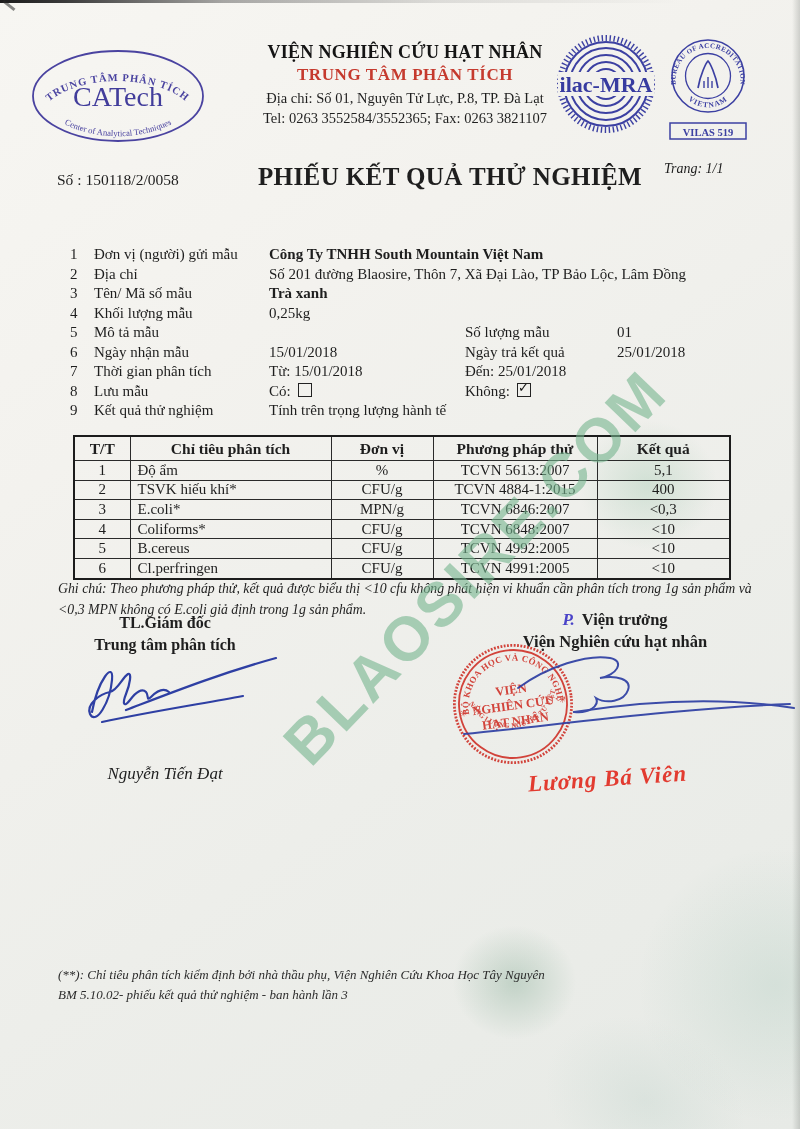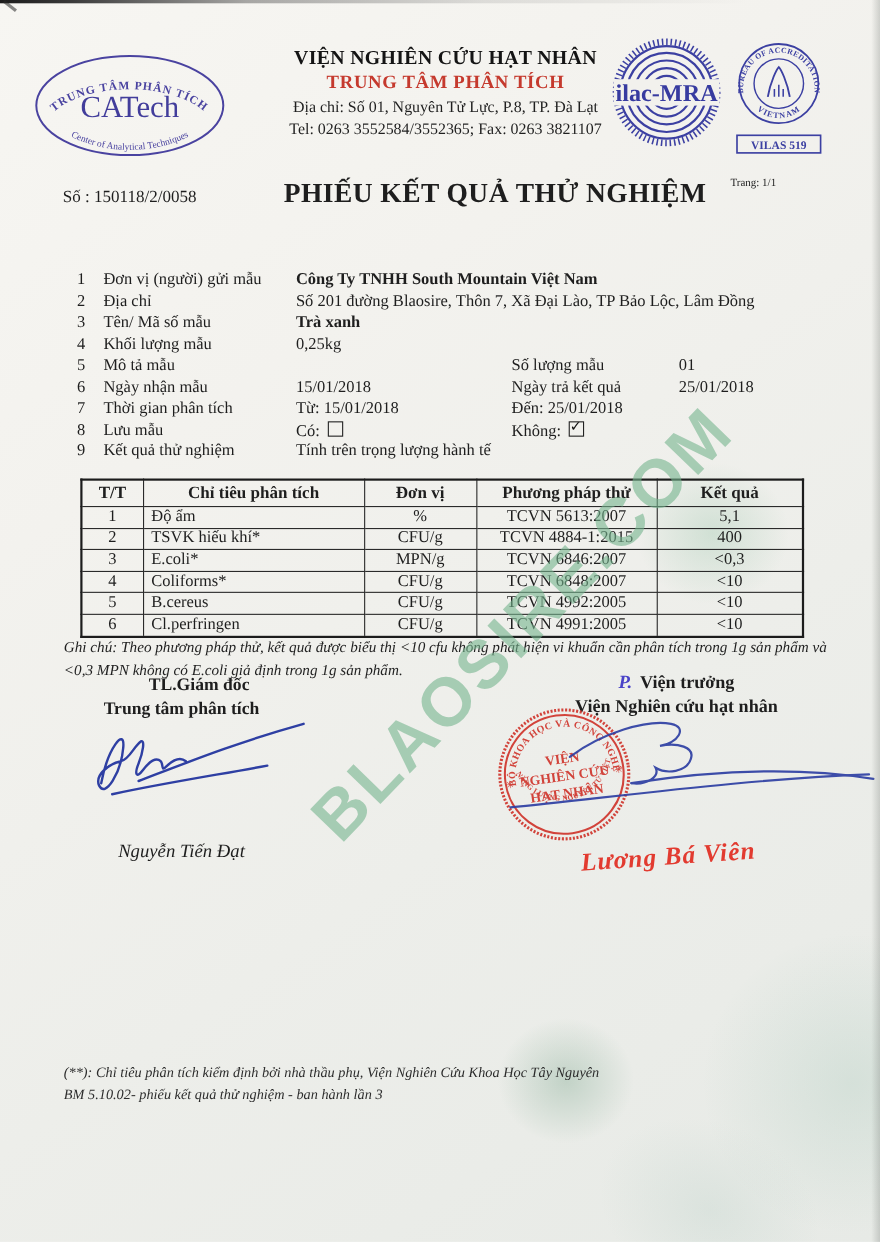--- a/index.html
+++ b/index.html
@@ -33,21 +33,21 @@
   .hdr-addr{font-size:14.5px;color:#1f1f1f;margin-top:5px;}
   .hdr-tel{font-size:14.5px;color:#1f1f1f;margin-top:3px;}
   svg text{font-family:"Liberation Serif","DejaVu Serif",serif;}
   .logo-catech{position:absolute;left:30px;top:48px;z-index:10;}
   .logo-ilac{position:absolute;left:556px;top:34px;z-index:10;}
   .logo-boa{position:absolute;left:665px;top:36px;z-index:10;}
 
   
   .doc-number{position:absolute;left:57px;top:171px;font-size:15.5px;z-index:10;}
   .doc-title{position:absolute;left:240px;top:163px;width:420px;text-align:center;font-size:25px;font-weight:bold;letter-spacing:.4px;z-index:10;}
-  .doc-page{position:absolute;left:664px;top:161px;font-size:10px;z-index:10;}
+  .doc-page{position:absolute;left:664px;top:161px;font-size:14px;z-index:10;font-style:italic;}
 
   
   .info{position:absolute;left:0;top:246px;width:800px;z-index:10;font-size:15px;}
   .irow{position:relative;height:19.5px;}
   .irow .n{position:absolute;left:70px;width:16px;text-align:left;}
   .irow .lab{position:absolute;left:94px;white-space:nowrap;}
   .irow .val{position:absolute;left:269px;white-space:nowrap;}
   .irow .lab2{position:absolute;left:465px;white-space:nowrap;}
   .irow .val2{position:absolute;left:617px;white-space:nowrap;}
   .bold{font-weight:bold;}
@@ -58,21 +58,21 @@
   .rtable{position:absolute;left:73px;top:435px;z-index:10;border-collapse:collapse;table-layout:fixed;width:656px;}
   .rtable th,.rtable td{border:1.2px solid #2a2a2a;font-size:15px;text-align:center;padding:0;height:18.6px;overflow:hidden;white-space:nowrap;}
   .rtable th{font-weight:bold;height:23px;font-size:15.5px;}
   .rtable td.left{text-align:left;padding-left:7px;}
   .rtable{border:2px solid #1c1c1c;}
 
   
   .ghichu{position:absolute;left:58px;top:579px;width:705px;font-style:italic;font-size:13.8px;line-height:20.5px;color:#1f1f1f;z-index:10;}
 
   
-  .sig-left-t1{position:absolute;left:56px;top:614px;width:250px;text-align:center;font-weight:bold;font-size:16px;z-index:10;}
+  .sig-left-t1{position:absolute;left:40px;top:614px;width:250px;text-align:center;font-weight:bold;font-size:16px;z-index:10;}
   .sig-left-t2{position:absolute;left:40px;top:636px;width:250px;text-align:center;font-weight:bold;font-size:16px;z-index:10;}
   .sig-left-name{position:absolute;left:65px;top:764px;width:200px;text-align:center;font-style:italic;font-size:17px;z-index:10;}
   .sig-right-line1{position:absolute;left:490px;top:610px;width:250px;text-align:center;font-size:16.5px;font-weight:bold;z-index:10;}
   .p-prefix{color:#4a43c8;font-style:italic;font-weight:bold;font-size:17px;margin-right:7px;}
   .sig-right-line2{position:absolute;left:480px;top:632px;width:270px;text-align:center;font-weight:bold;font-size:16.5px;z-index:10;}
   .sig-right-name{position:absolute;left:500px;top:766px;width:215px;text-align:center;color:#e23b30;
     font-style:italic;font-weight:bold;font-size:23px;transform:rotate(-4deg);letter-spacing:1px;z-index:18;}
   .sig-ink-left{position:absolute;left:78px;top:650px;z-index:12;}
   .sig-ink-right{position:absolute;left:458px;top:646px;z-index:17;}
 

